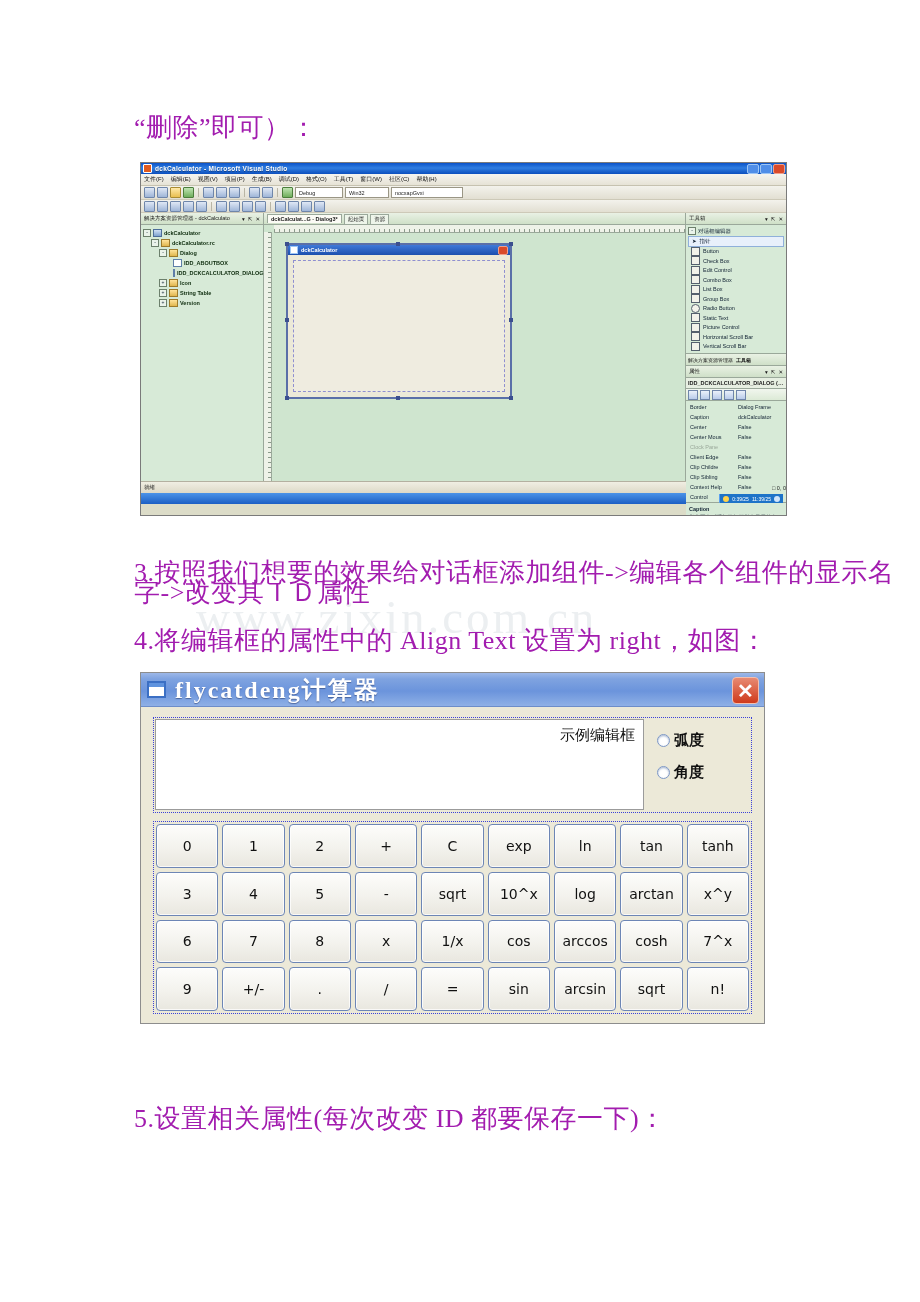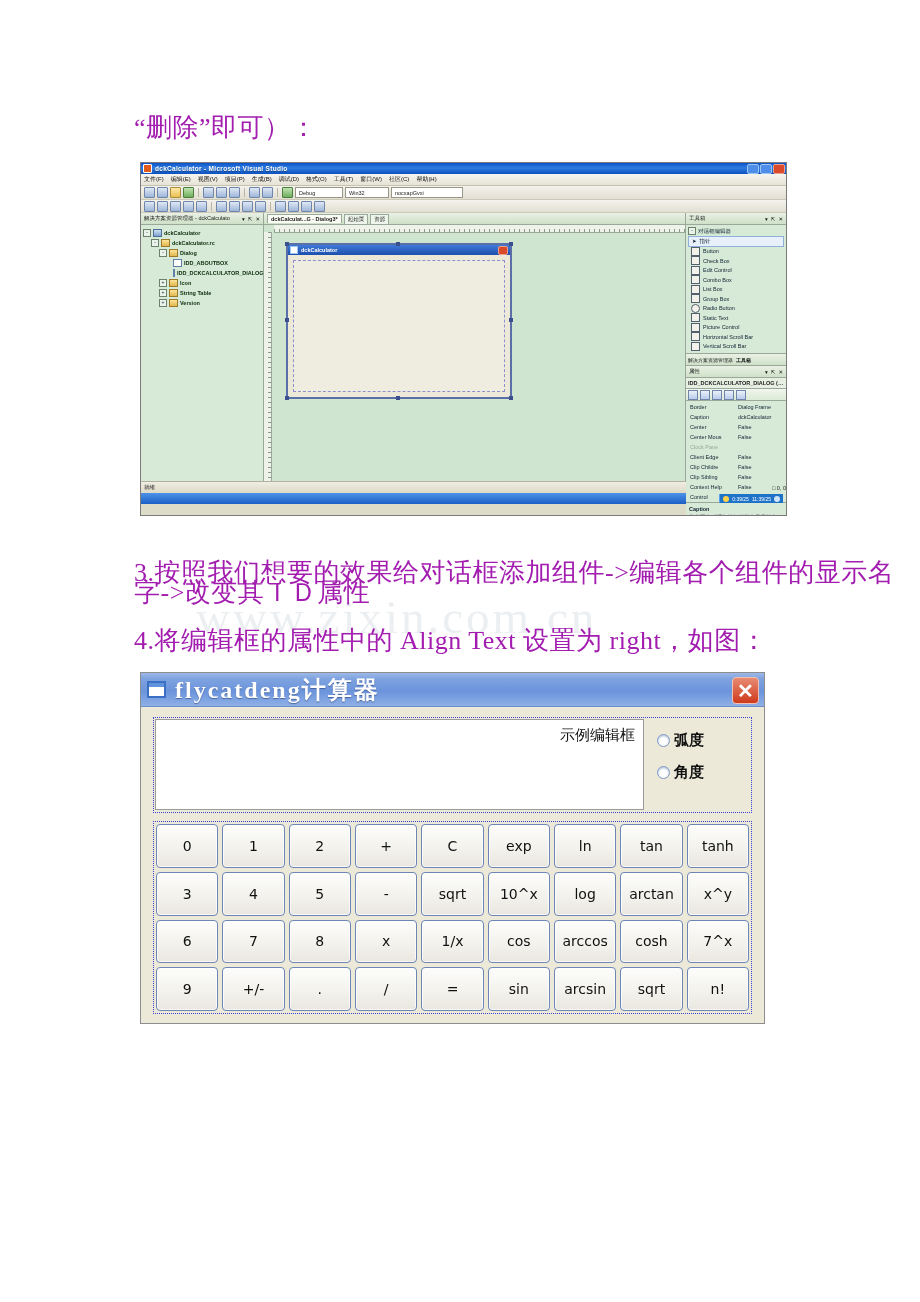--- a/index.html
+++ b/index.html
@@ -229,20 +229,21 @@
 <body>
 
 <div class="page">
 
   <div class="watermark">www.zixin.com.cn</div>
 
   <div class="doc-line t-line1">“删除”即可）：</div>
   <div class="doc-line t-line3a">3.按照我们想要的效果给对话框添加组件-&gt;编辑各个组件的显示名</div>
   <div class="doc-line t-line3b">字-&gt;改变其ＩＤ属性</div>
   <div class="doc-line t-line4">4.将编辑框的属性中的 Align  Text 设置为 right，如图：</div>
+  <div class="doc-line t-line5">5.设置相关属性(每次改变 ID 都要保存一下)：</div>
 
   <div class="vs-shot">
 
     <div class="vs-title">
       <span class="vs-app-ico"></span>
       <span class="vs-ttl">dckCalculator - Microsoft Visual Studio</span>
       <span class="vs-wbtns">
         <span class="vs-wbtn"></span>
         <span class="vs-wbtn"></span>
         <span class="vs-wbtn close"></span>

